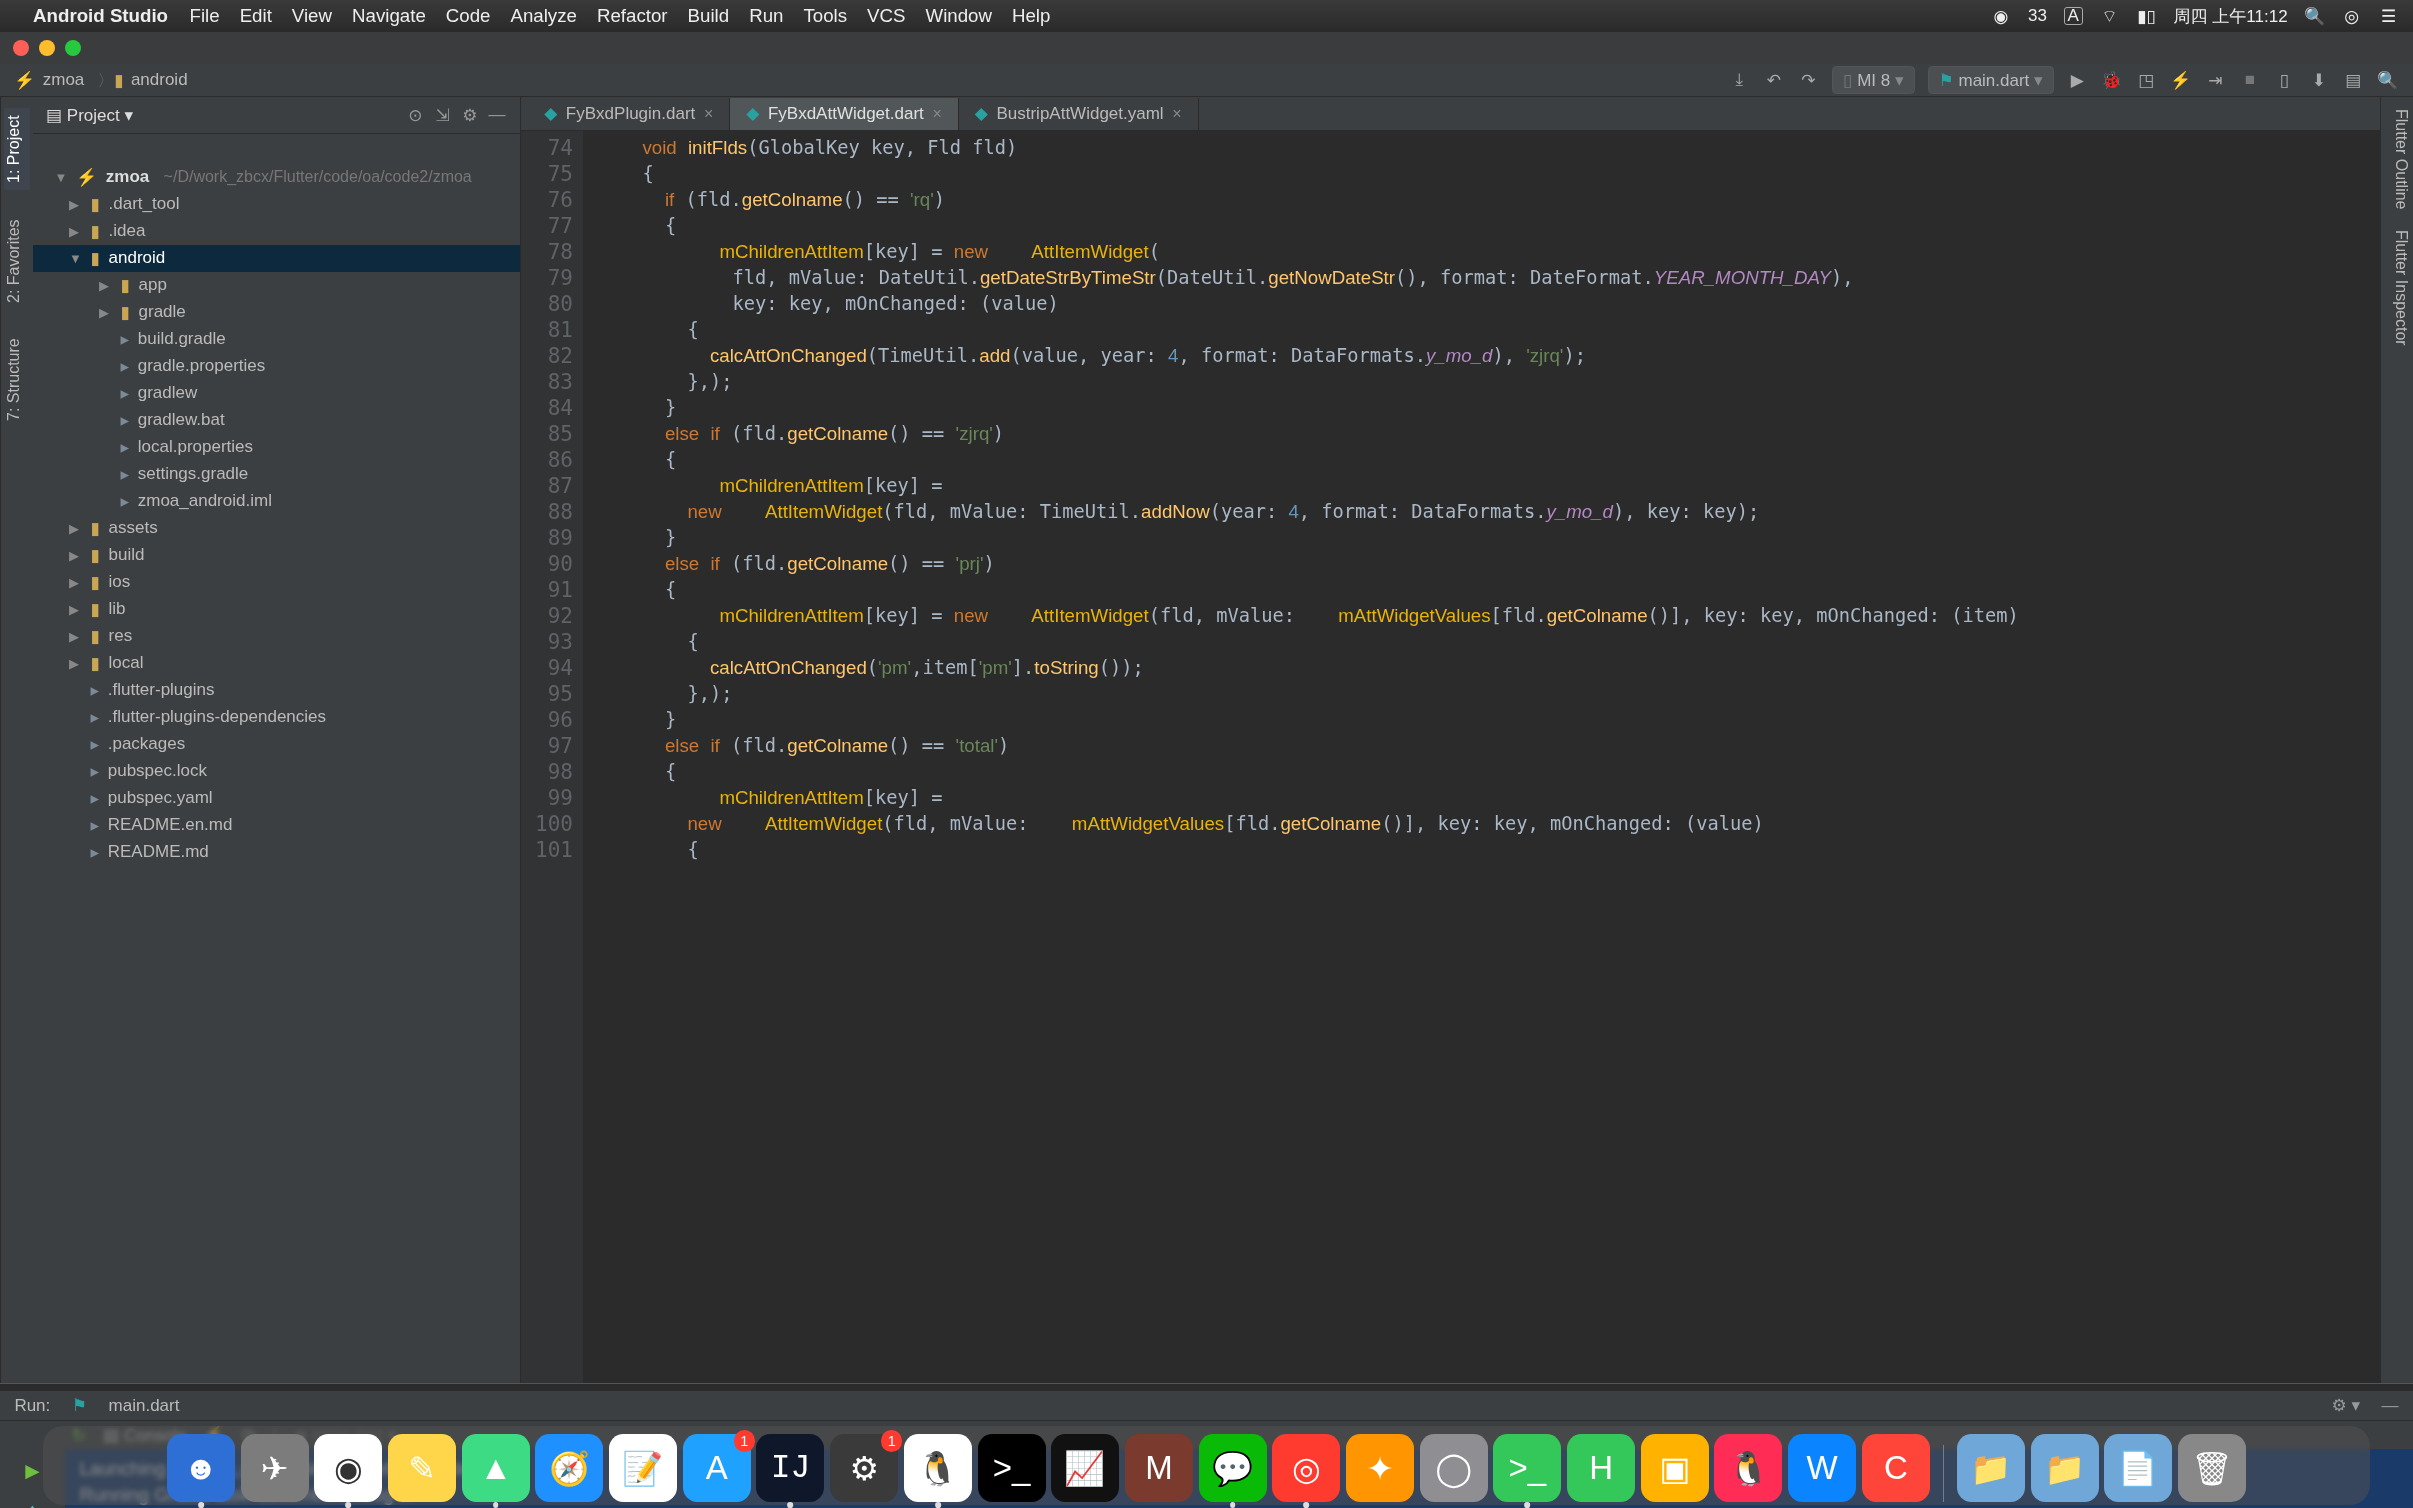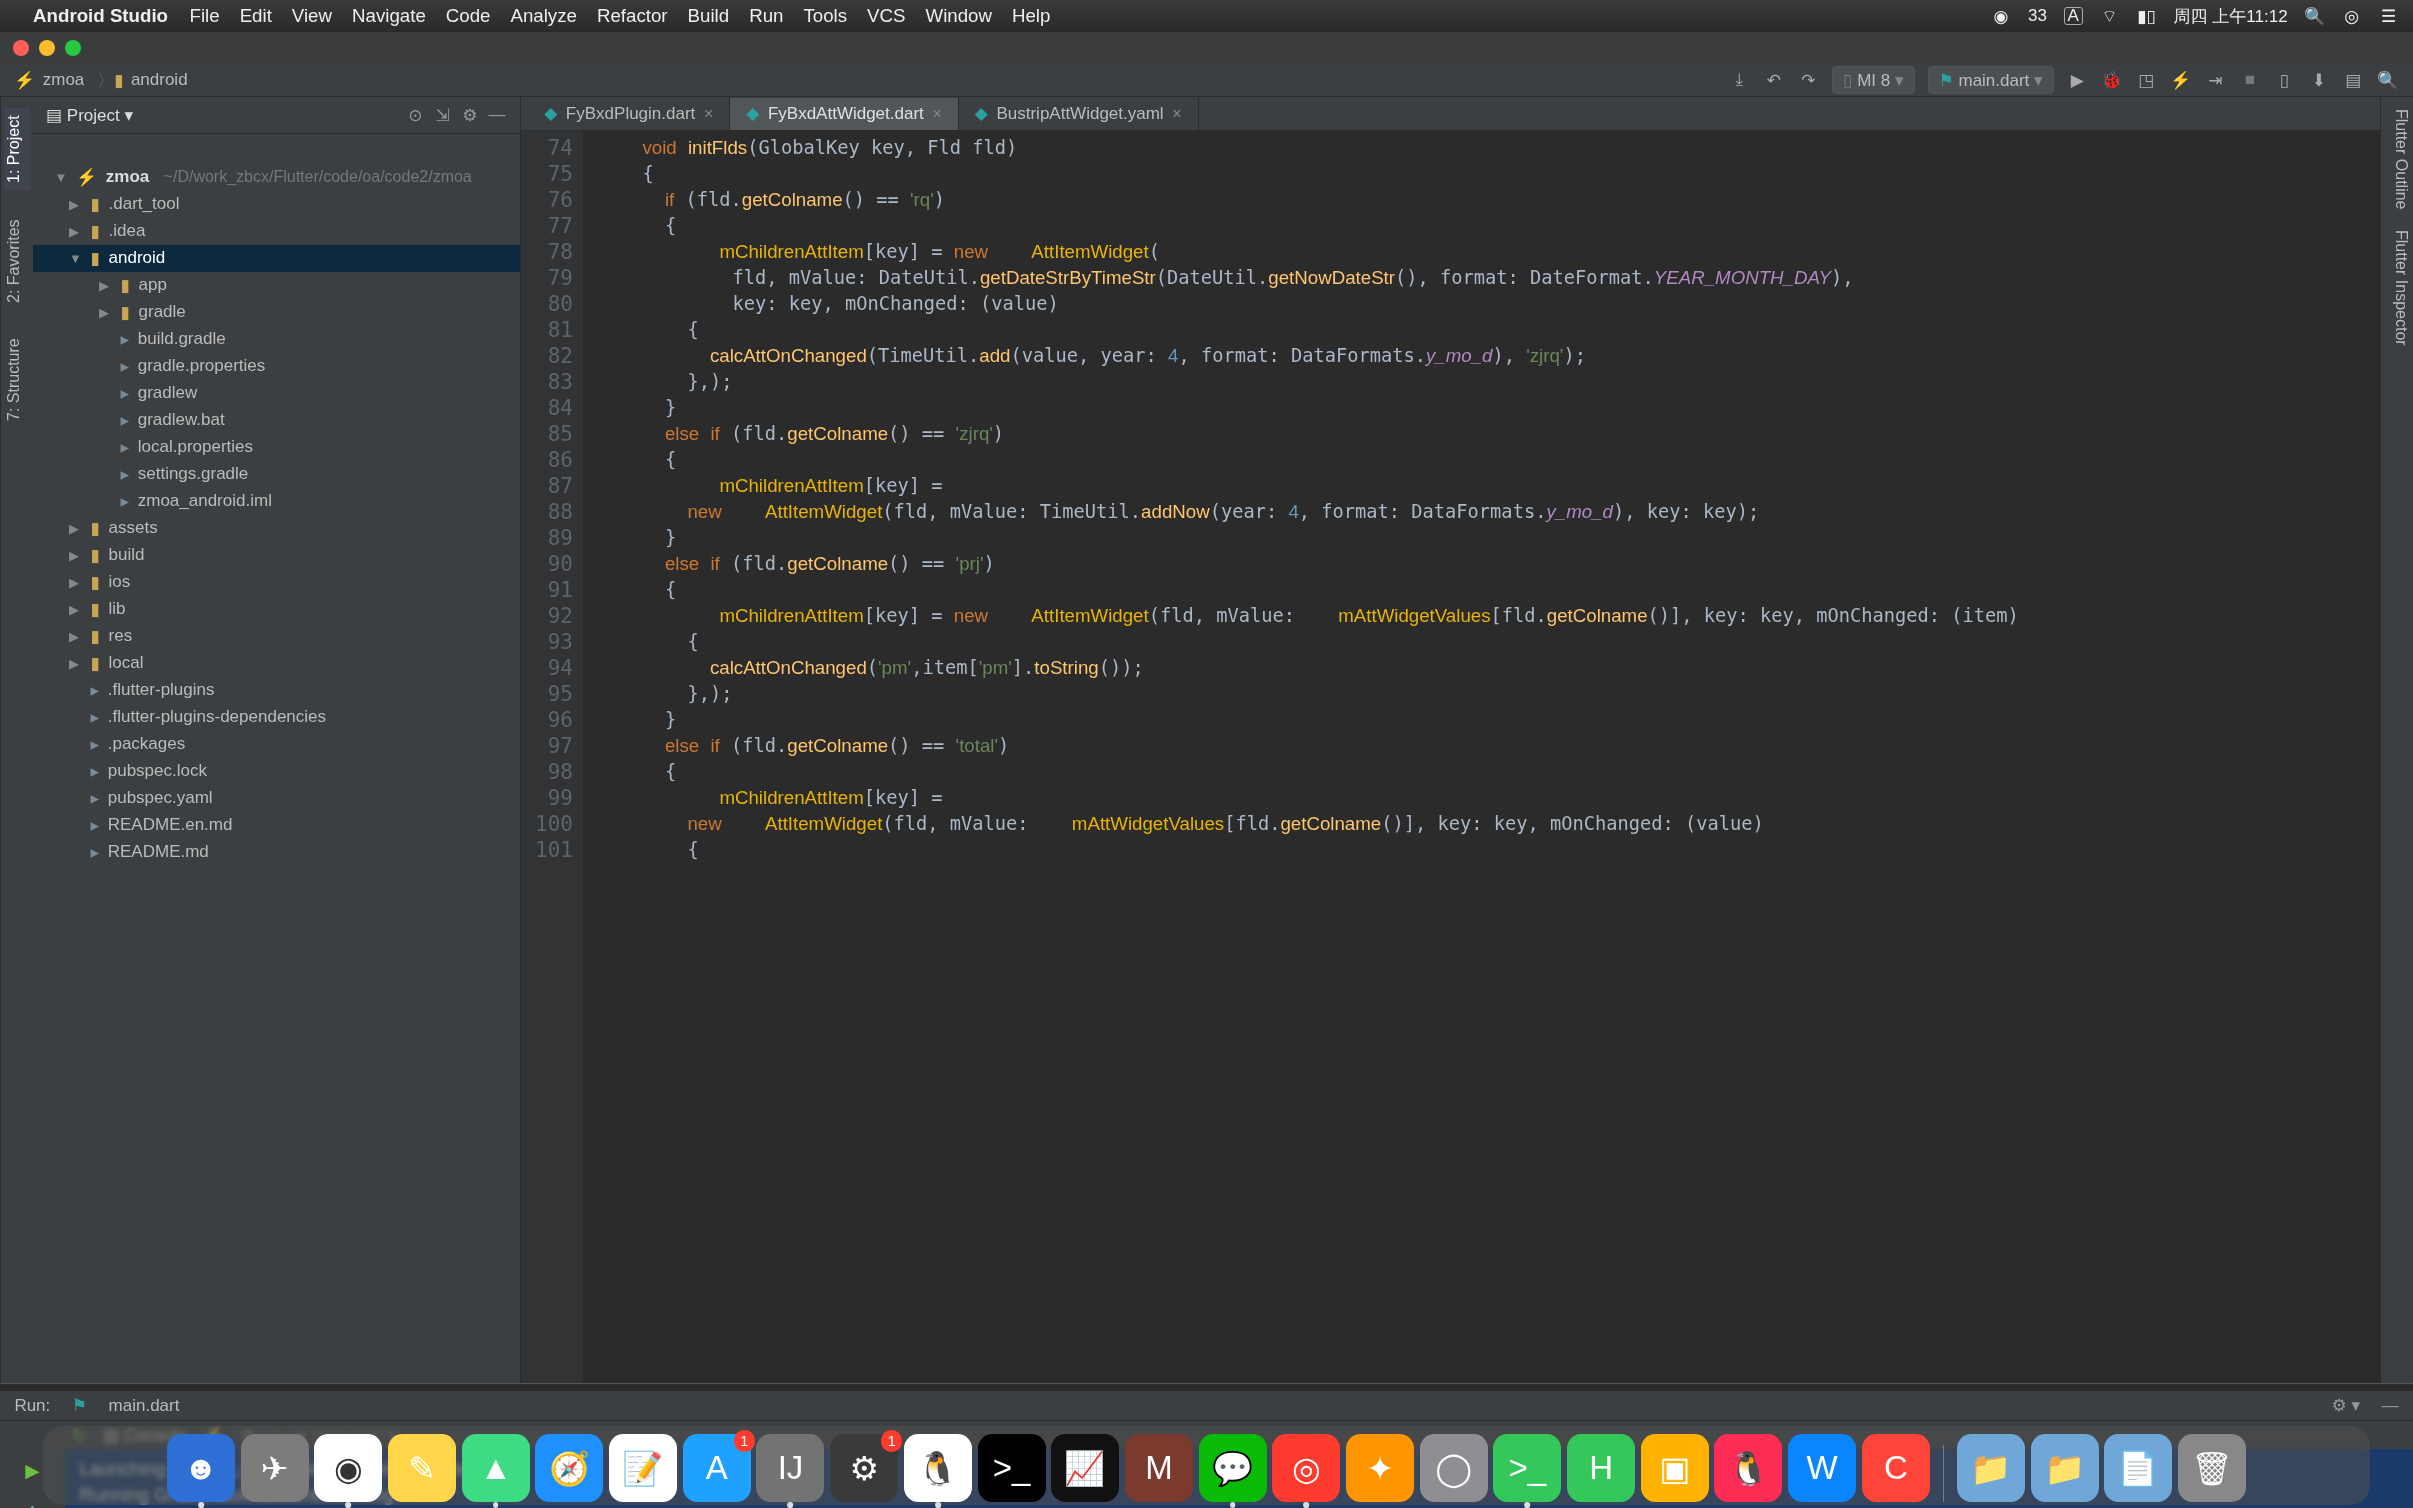--- a/index.html
+++ b/index.html
@@ -434,21 +434,21 @@
   <div class="dockbg"></div>
   <div class="dockicons" id="dockicons">
       <div class="dockico" style="background: rgb(46, 111, 214);">☻<div class="dot-ind"></div></div>
       <div class="dockico" style="background: rgb(124, 124, 124);">✈</div>
       <div class="dockico" style="background: rgb(255, 255, 255); color: rgb(51, 51, 51);">◉<div class="dot-ind"></div></div>
       <div class="dockico" style="background: rgb(255, 214, 74);">✎</div>
       <div class="dockico" style="background: rgb(61, 220, 132);">▲<div class="dot-ind"></div></div>
       <div class="dockico" style="background: rgb(30, 144, 255);">🧭</div>
       <div class="dockico" style="background: rgb(255, 255, 255); color: rgb(51, 51, 51);">📝</div>
       <div class="dockico" style="background: rgb(31, 162, 255);">A<div class="badge">1</div></div>
-      <div class="dockico" style="background: #737373;">IJ<div class="dot-ind"></div></div>
+      <div class="dockico" style="background: #0f172a; font-family: Liberation Mono, monospace;">IJ<div class="dot-ind"></div></div>
       <div class="dockico" style="background: rgb(58, 58, 58);">⚙<div class="badge">1</div></div>
       <div class="dockico" style="background: rgb(255, 255, 255); color: rgb(51, 51, 51);">🐧<div class="dot-ind"></div></div>
       <div class="dockico" style="background: rgb(0, 0, 0);">&gt;_</div>
       <div class="dockico" style="background: rgb(17, 17, 17);">📈</div>
       <div class="dockico" style="background: rgb(122, 59, 46);">M</div>
       <div class="dockico" style="background: rgb(9, 187, 7);">💬<div class="dot-ind"></div></div>
       <div class="dockico" style="background: rgb(255, 59, 48);">◎<div class="dot-ind"></div></div>
       <div class="dockico" style="background: rgb(255, 149, 0);">✦</div>
       <div class="dockico" style="background: rgb(142, 142, 147);">◯</div>
       <div class="dockico" style="background: rgb(52, 199, 89);">&gt;_<div class="dot-ind"></div></div>

